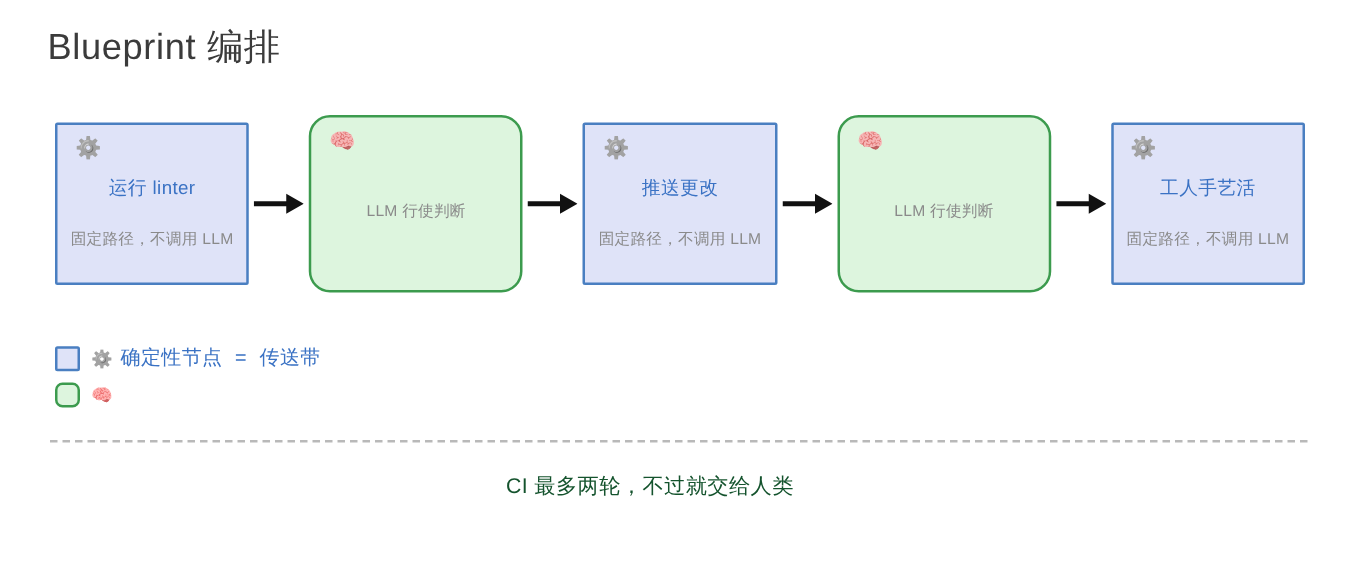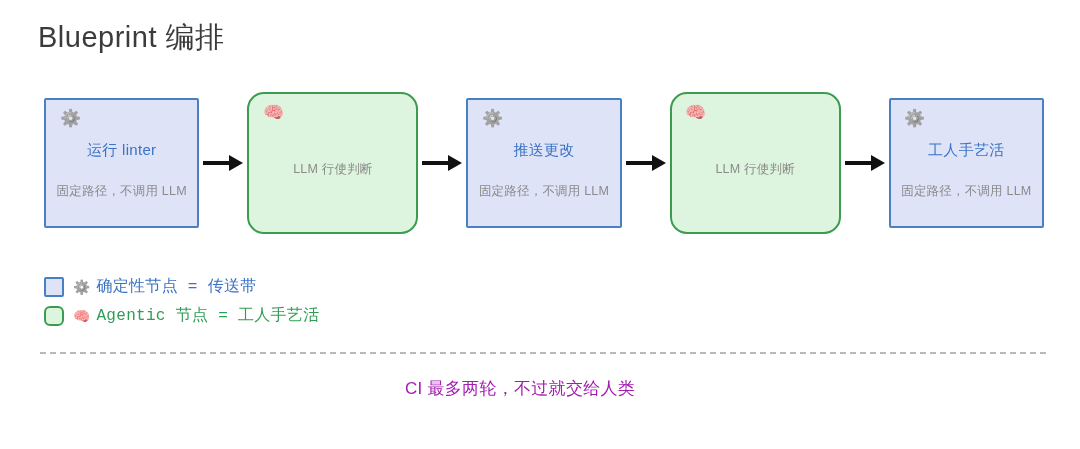--- a/index.html
+++ b/index.html
@@ -162,21 +162,21 @@
   }
 
   
   .footnote {
     position: absolute;
     left: 0;
     top: 377px;
     width: 1040px;
     text-align: center;
     font-size: 17px;
-    color: #a21caf;
+    color: #14532d;
     letter-spacing: 0.3px;
   }
 </style>
 </head>
 <body>
 
 <div class="title">Blueprint 编排</div>
 
 <div class="flow">
 
@@ -242,20 +242,19 @@
 
   <div class="legend-row det">
     <span class="swatch det"></span>
     <span class="legend-icon gear">⚙️</span>
     <span class="legend-text">确定性节点 = 传送带</span>
   </div>
 
   <div class="legend-row agent">
     <span class="swatch agent"></span>
     <span class="legend-icon">🧠</span>
-    <span class="legend-text">Agentic 节点 = 工人手艺活</span>
   </div>
 
 </div>
 
 <div class="divider"></div>
 
 <div class="footnote">CI 最多两轮，不过就交给人类</div>
 
 </body></html>

